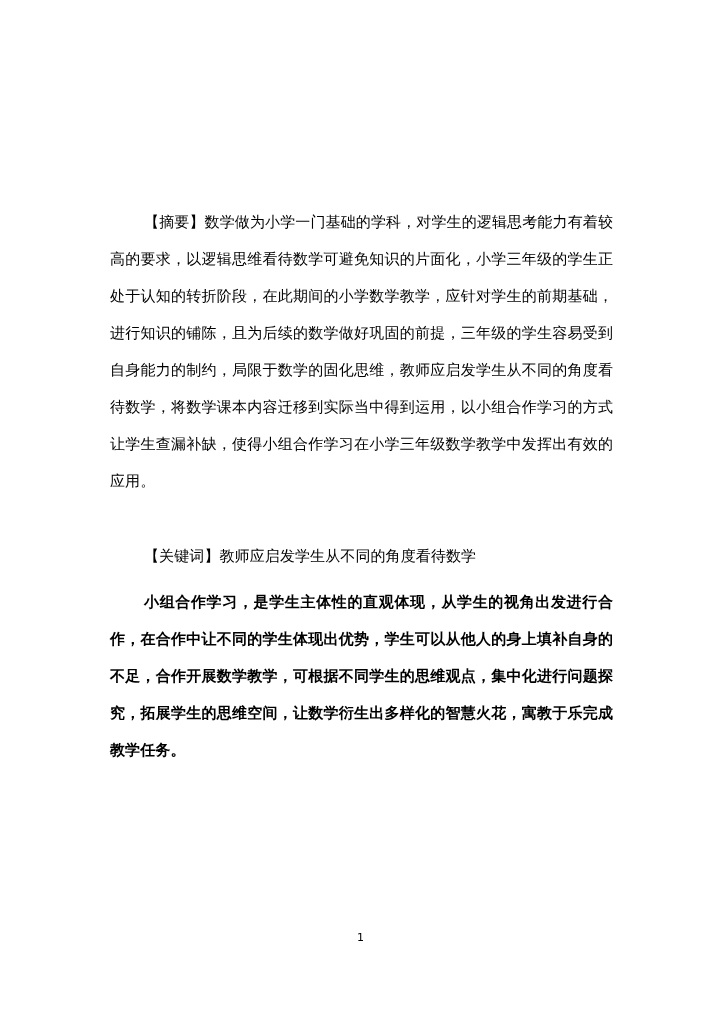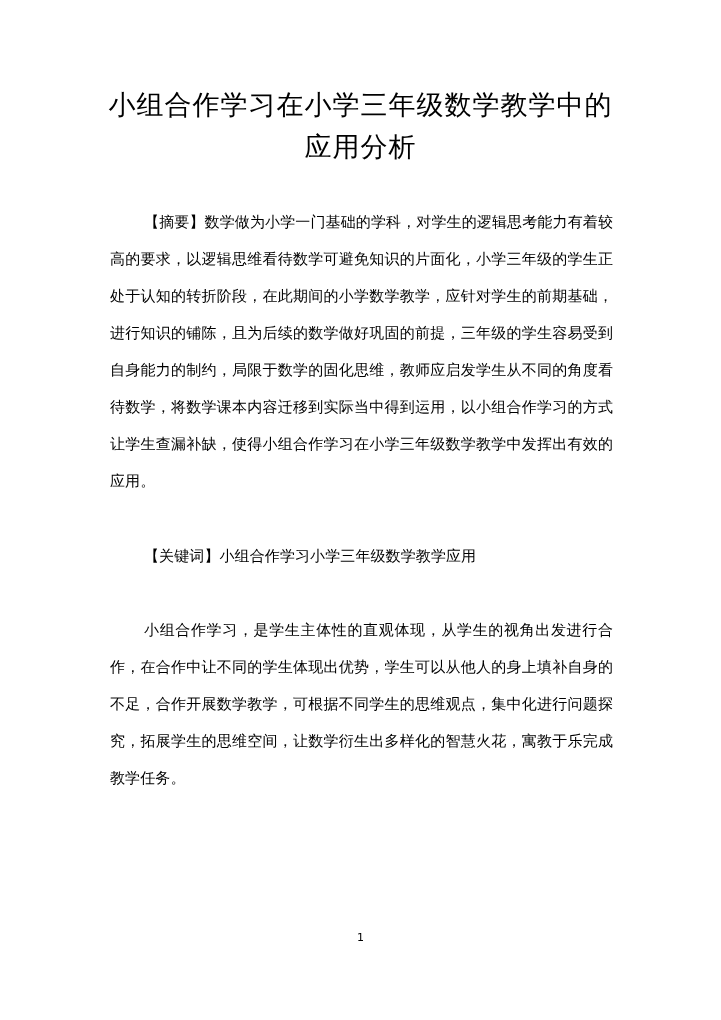--- a/index.html
+++ b/index.html
@@ -11,26 +11,22 @@
     .para { position: absolute; left: 110px; width: 503px; font-size: 15px; line-height: 37px;
       text-align: justify; letter-spacing: 0.1px; }
     .indent { text-indent: 34px; }
     .pageno { position: absolute; top: 931px; left: 0; width: 721px; text-align: center;
       font-size: 11px; font-family: "DejaVu Sans", sans-serif; }
   </style>
 </head>
 <body>
 
 <div class="page">
-  <div class="title">
-    <div>小组合作学习在小学三年级数学教学中的</div>
-    <div>应用分析</div>
-  </div>
 
   <div class="para indent" style="top:204px;">【摘要】数学做为小学一门基础的学科，对学生的逻辑思考能力有着较高的要求，以逻辑思维看待数学可避免知识的片面化，小学三年级的学生正处于认知的转折阶段，在此期间的小学数学教学，应针对学生的前期基础，进行知识的铺陈，且为后续的数学做好巩固的前提，三年级的学生容易受到自身能力的制约，局限于数学的固化思维，教师应启发学生从不同的角度看待数学，将数学课本内容迁移到实际当中得到运用，以小组合作学习的方式让学生查漏补缺，使得小组合作学习在小学三年级数学教学中发挥出有效的应用。</div>
 
-  <div class="para indent" style="top:538px;">【关键词】小组合作学习小学三年级数学教学应用</div>
+  <div class="para indent" style="top:538px;">【关键词】教师应启发学生从不同的角度看待数学</div>
 
-  <div class="para indent" style="top:612px;">小组合作学习，是学生主体性的直观体现，从学生的视角出发进行合作，在合作中让不同的学生体现出优势，学生可以从他人的身上填补自身的不足，合作开展数学教学，可根据不同学生的思维观点，集中化进行问题探究，拓展学生的思维空间，让数学衍生出多样化的智慧火花，寓教于乐完成教学任务。</div>
+  <div class="para indent" style="top:584px;font-weight:bold;">小组合作学习，是学生主体性的直观体现，从学生的视角出发进行合作，在合作中让不同的学生体现出优势，学生可以从他人的身上填补自身的不足，合作开展数学教学，可根据不同学生的思维观点，集中化进行问题探究，拓展学生的思维空间，让数学衍生出多样化的智慧火花，寓教于乐完成教学任务。</div>
 
 
   <div class="pageno">1</div>
 </div>
 
 </body></html>

